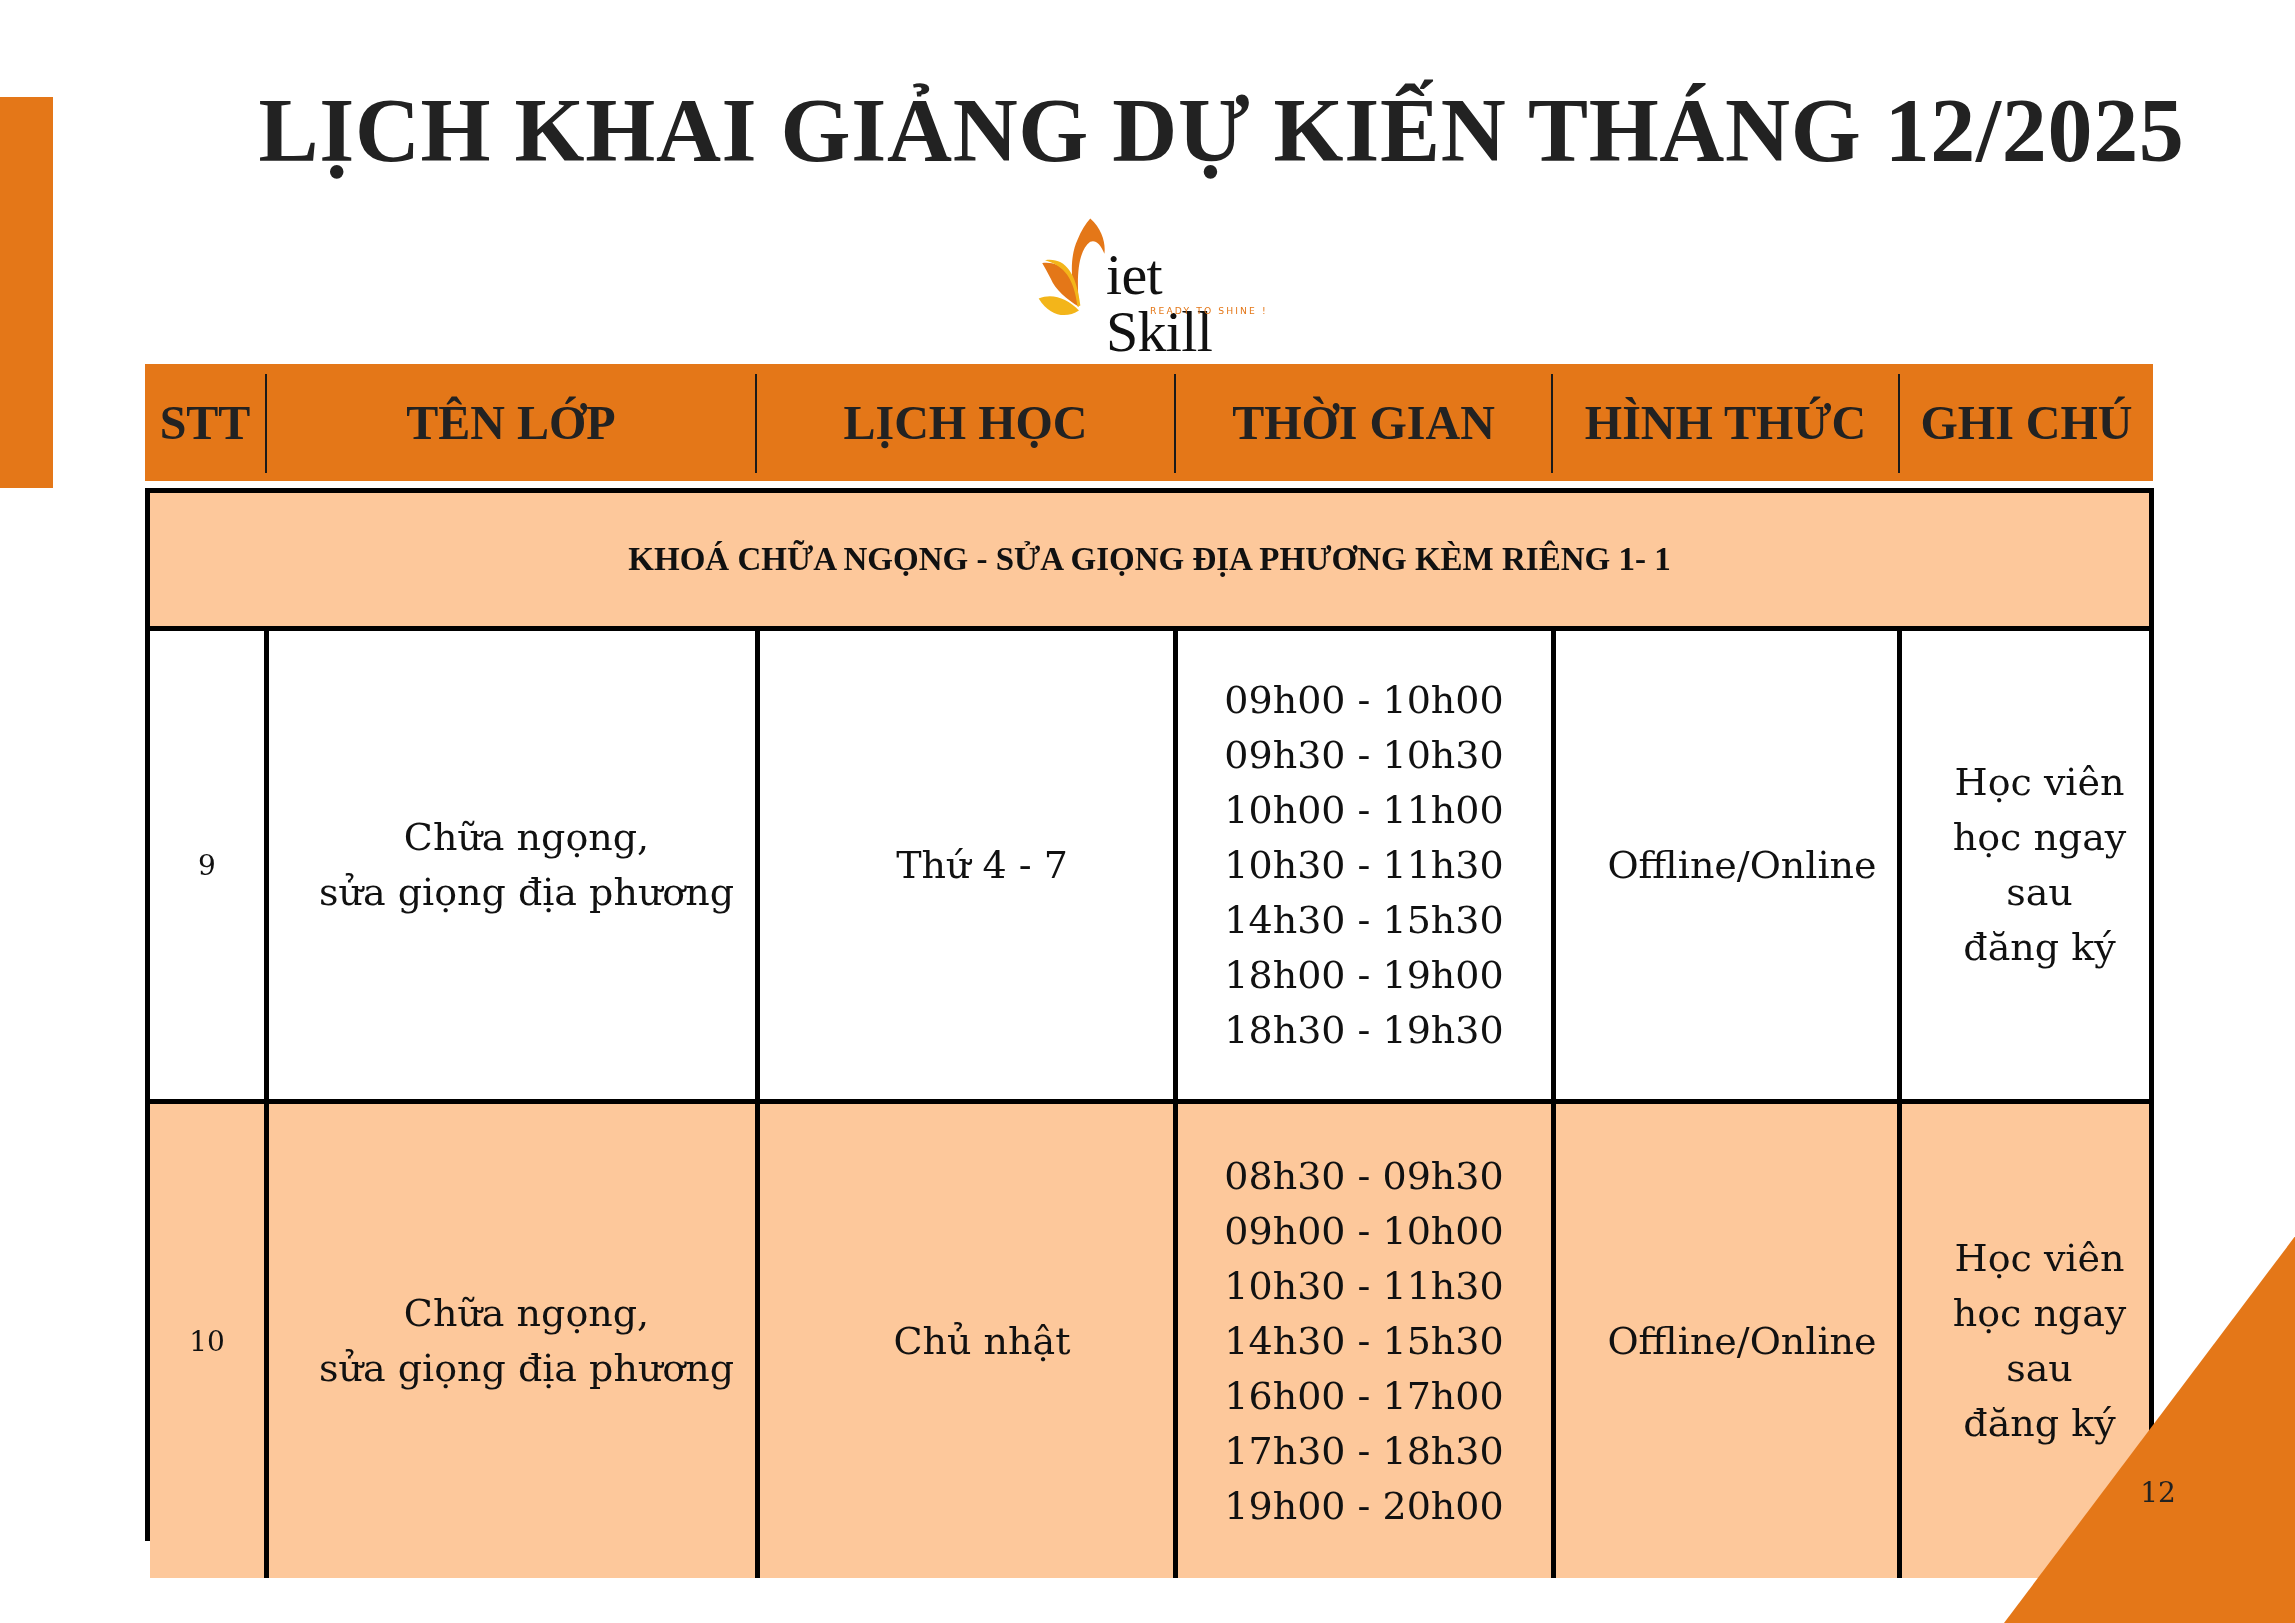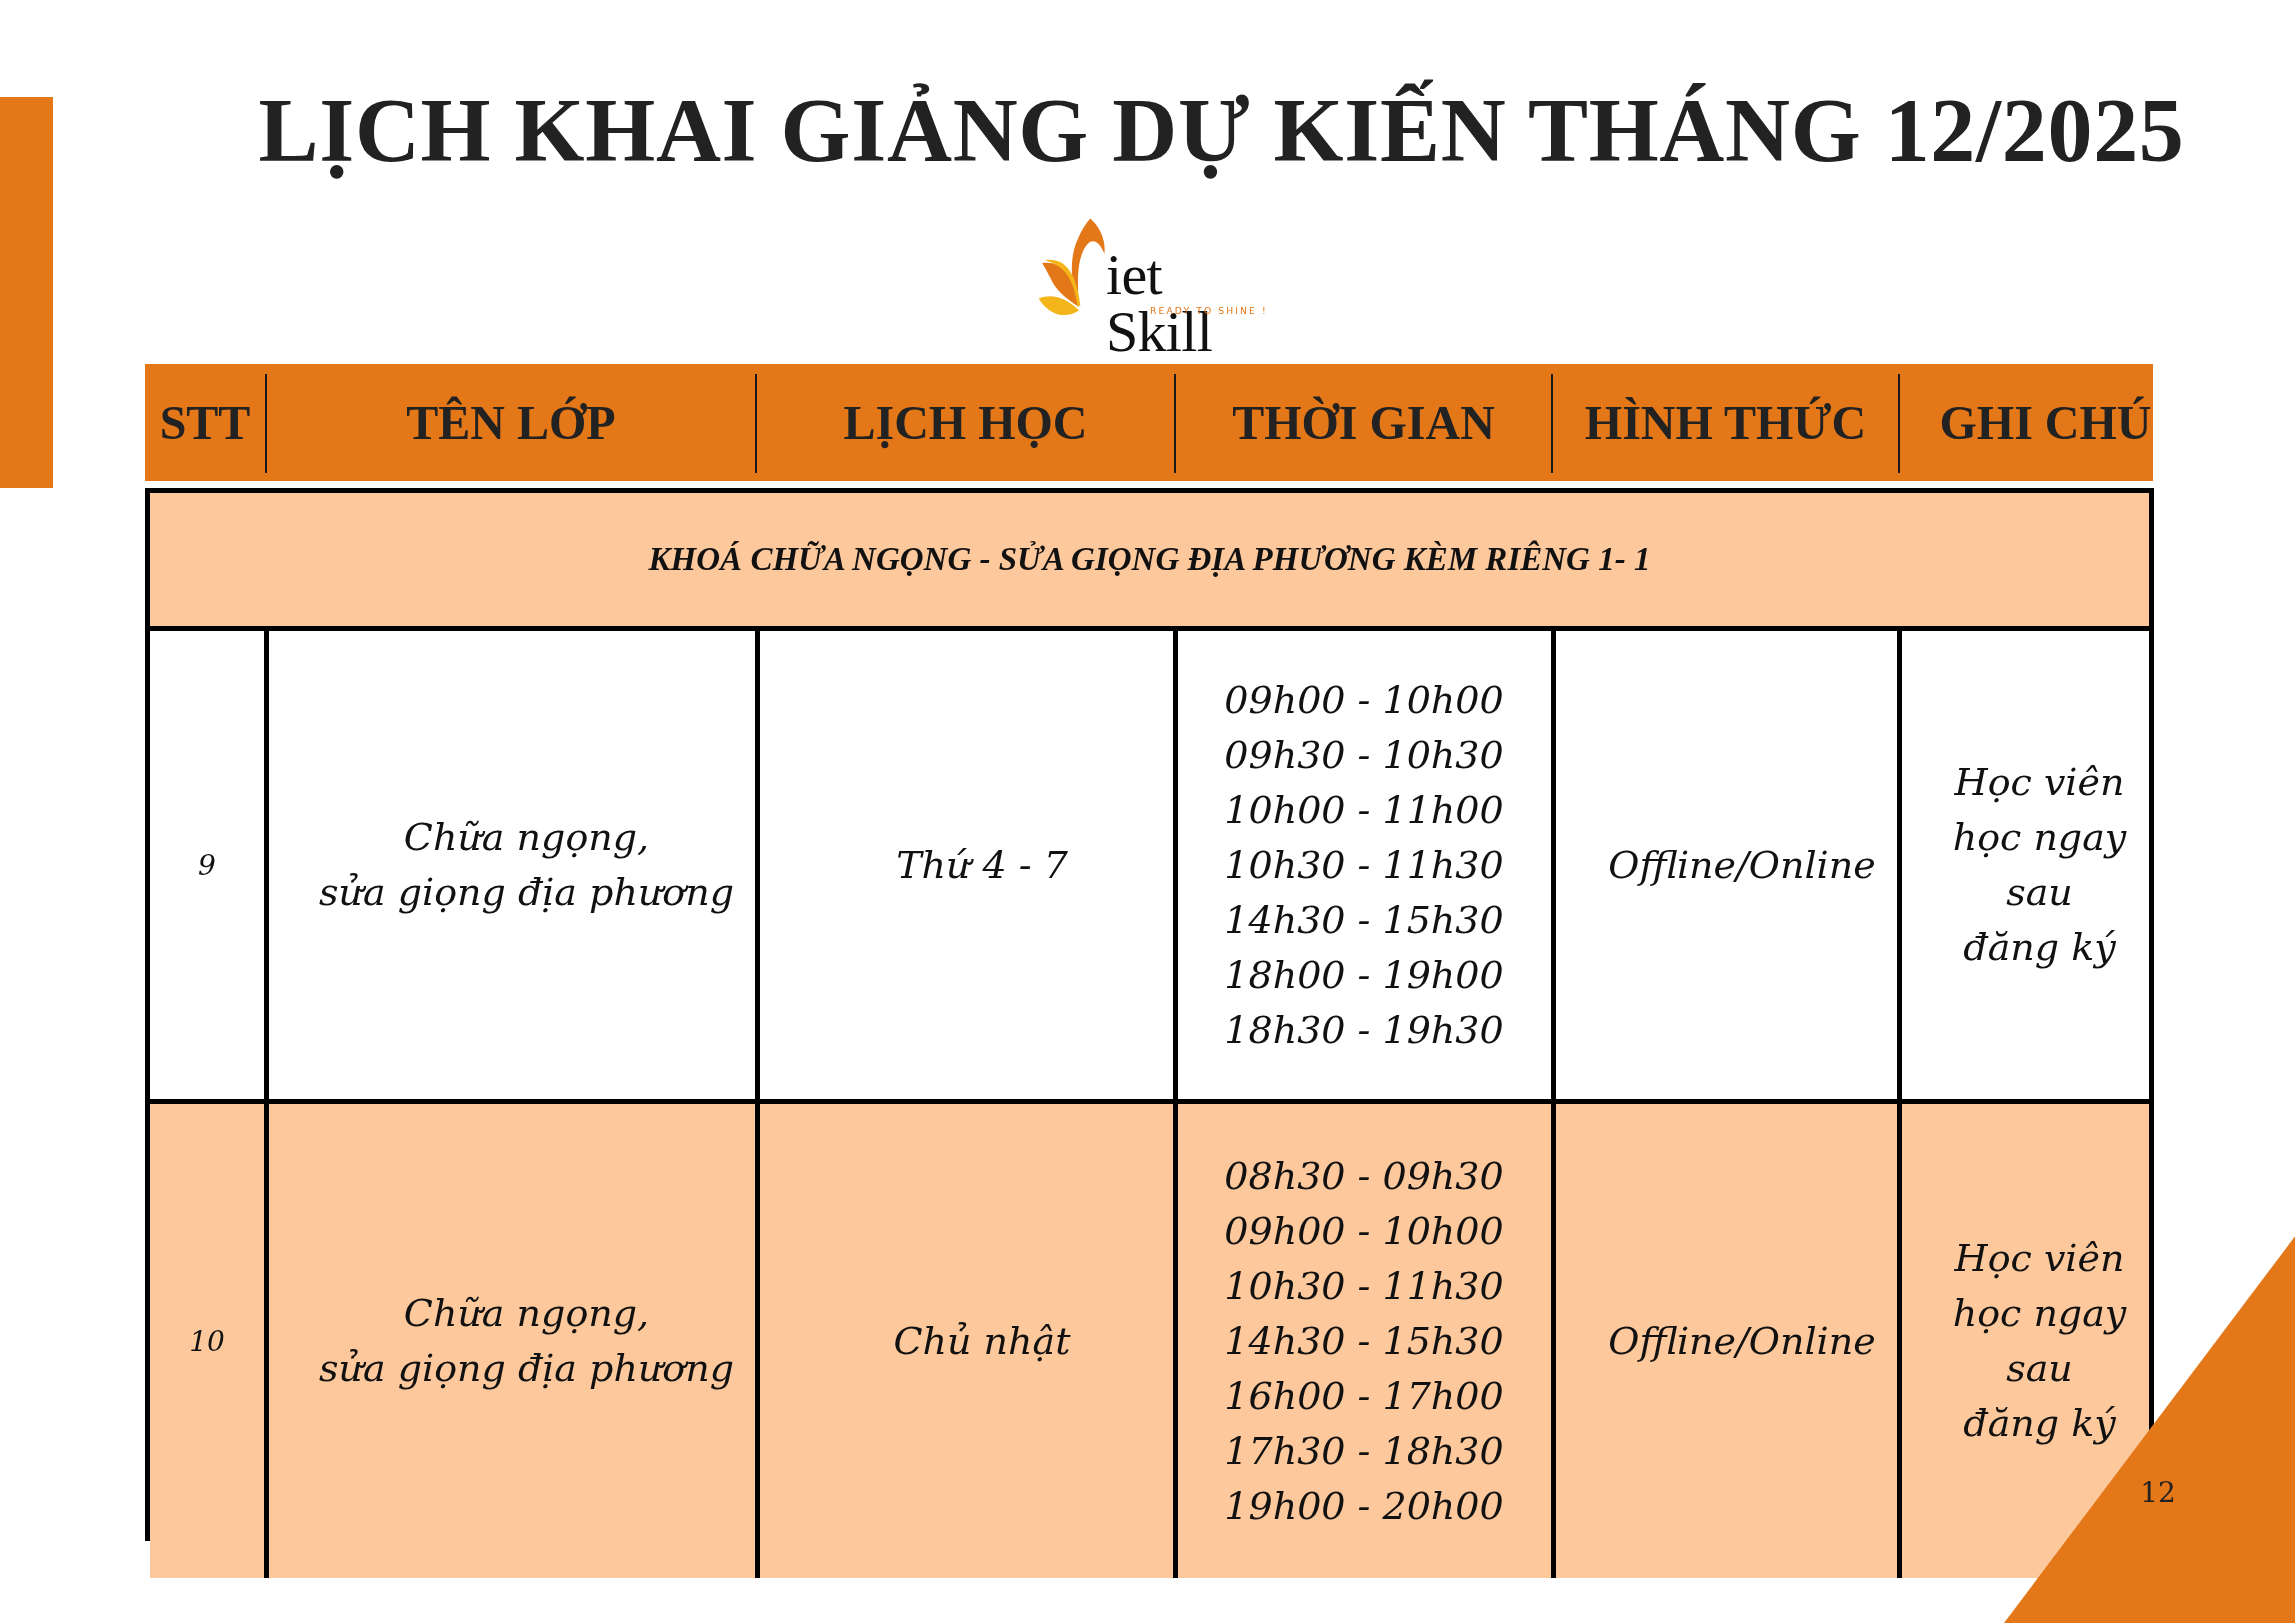--- a/index.html
+++ b/index.html
@@ -30,21 +30,21 @@
   .header-bar {
     position:absolute; left:145px; top:364px; width:2008px; height:117px; background:#e47718;
   }
   .hcell {
     position:absolute; top:0; height:117px; display:flex; align-items:center; justify-content:center;
     font-family:"Liberation Serif", "DejaVu Serif", serif; font-weight:bold; font-size:48px; color:#222;
   }
   .hsep { position:absolute; top:10px; height:99px; width:2.1px; background:#1a1a1a; }
   .table {
     position:absolute; left:145px; top:488px; width:2009px; height:1053px;
-    box-sizing:border-box; border:5.7px solid #000; background:#fff;font-style:italic;
+    box-sizing:border-box; border:5.7px solid #000; background:#fff;
   }
   .section-row {
     position:absolute; left:0; top:0; width:100%; height:138px; background:#fdc89b;
     border-bottom:5.7px solid #000; box-sizing:border-box;
     display:flex; align-items:center; justify-content:center;
     font-family:"Liberation Serif", "DejaVu Serif", serif; font-weight:bold; font-size:33px; color:#111;
   }
   .row { position:absolute; left:0; width:100%; box-sizing:border-box; }
   .row9 { top:138px; height:473px; background:#fff; border-bottom:5.7px solid #000; }
   .row10 { top:611px; height:474px; background:#fdc89b; }
@@ -85,21 +85,21 @@
   <div class="hcell" style="left:0;width:120px;">STT</div>
   <div class="hsep" style="left:120px;"></div>
   <div class="hcell" style="left:122px;width:488px;">TÊN LỚP</div>
   <div class="hsep" style="left:610px;"></div>
   <div class="hcell" style="left:612px;width:417px;">LỊCH HỌC</div>
   <div class="hsep" style="left:1029px;"></div>
   <div class="hcell" style="left:1031px;width:375px;">THỜI GIAN</div>
   <div class="hsep" style="left:1406px;"></div>
   <div class="hcell" style="left:1408px;width:345px;">HÌNH THỨC</div>
   <div class="hsep" style="left:1753px;"></div>
-  <div class="hcell" style="left:1755px;width:253px;margin-left:19px;">GHI CHÚ</div>
+  <div class="hcell" style="left:1755px;width:253px;">GHI CHÚ</div>
 </div>
 
 <div class="table">
   <div class="section-row">KHOÁ CHỮA NGỌNG - SỬA GIỌNG ĐỊA PHƯƠNG KÈM RIÊNG 1- 1</div>
 
   <div class="row row9">
     <div class="cell stt" style="left:0;width:114px;">9</div>
     <div class="vsep" style="left:114px;"></div>
     <div class="cell txt" style="left:119px;width:485px;flex-direction:column;">
       <div>Chữa ngọng,</div>

